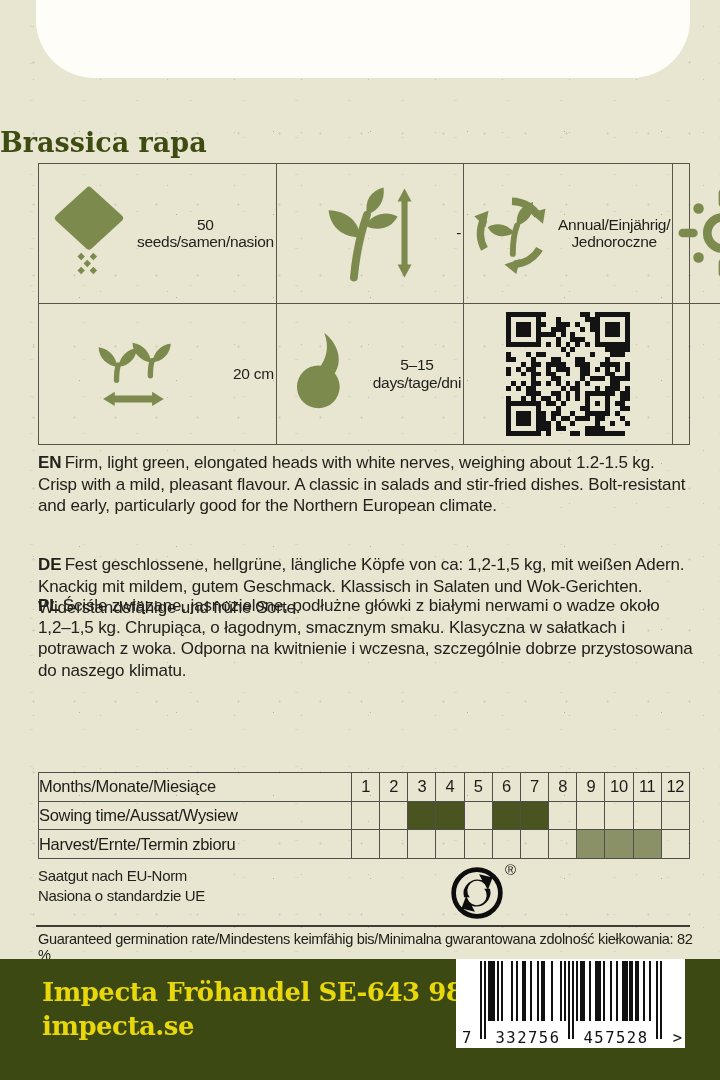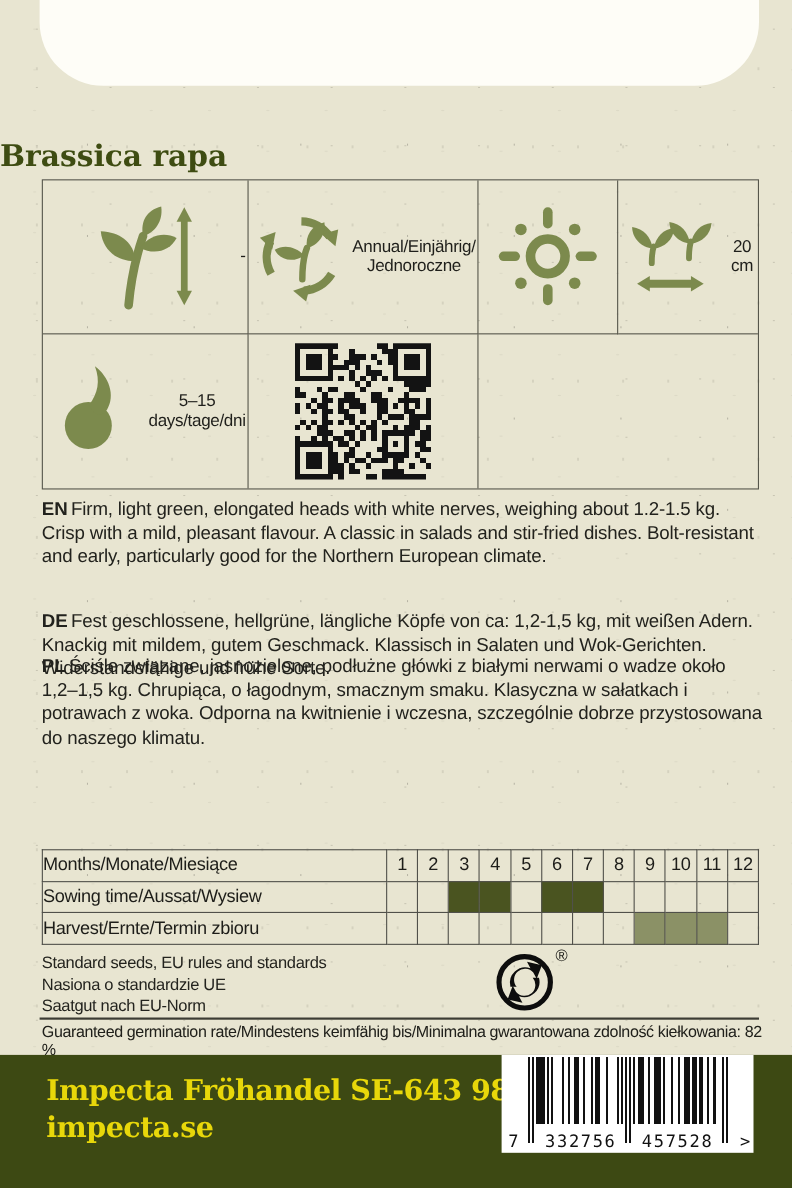--- a/index.html
+++ b/index.html
@@ -65,20 +65,35 @@
 </style>
 </head>
 <body>
 
 <div class="flap"></div>
 
 <div class="title">Brassica rapa</div>
 
 <div class="grid">
 
+  <div class="gcell">
+    <div class="iconwrap">
+      <svg width="96" height="100" viewBox="0 0 110 110">
+        <path class="olive" d="M55 6 L90 38 L55 70 L20 38 Z" stroke="#7c8a4d" stroke-width="8" stroke-linejoin="round"></path>
+        <g class="olive">
+          <rect x="43" y="79" width="6" height="6" transform="rotate(45 46 82)"></rect>
+          <rect x="57" y="79" width="6" height="6" transform="rotate(45 60 82)"></rect>
+          <rect x="50" y="87" width="6" height="6" transform="rotate(45 53 90)"></rect>
+          <rect x="43" y="95" width="6" height="6" transform="rotate(45 46 98)"></rect>
+          <rect x="57" y="95" width="6" height="6" transform="rotate(45 60 98)"></rect>
+        </g>
+      </svg>
+    </div>
+    <div class="glabel">50 seeds/samen/nasion</div>
+  </div>
 
   <div class="gcell">
     <div class="iconwrap">
       <svg width="96" height="100" viewBox="0 0 110 110">
         <path class="olive-stroke" d="M40 106 C42 84 46 60 55 34" stroke-width="9" stroke-linecap="round"></path>
         <path class="olive" d="M55 34 C52 18 59 7 74 3 C76 18 68 30 55 34 Z"></path>
         <path class="olive" d="M46 60 C28 60 13 49 11 29 C33 30 45 42 47 58 Z"></path>
         <path class="olive" d="M52 46 C62 33 77 29 90 36 C83 50 66 54 52 46 Z"></path>
         <line x1="98" y1="16" x2="98" y2="94" stroke="#7c8a4d" stroke-width="7"></line>
         <polygon class="olive" points="98,4 90,19 106,19"></polygon>
@@ -538,23 +553,22 @@
           <td class="mo" style="background: rgb(139, 145, 102);"></td>
           <td class="mo" style="background: rgb(139, 145, 102);"></td>
           <td class="mo" style="background: rgb(139, 145, 102);"></td>
           <td class="mo"></td>
         </tr>
       </tbody>
     </table>
   </div>
 
 <div class="standards">
-  <div>Standard seeds, EU rules and standards</div>
+  <div>Saatgut nach EU-Norm</div>
   <div>Nasiona o standardzie UE</div>
-  <div>Saatgut nach EU-Norm</div>
 </div>
 
 <div class="greendot">
   <svg width="54" height="54" viewBox="0 0 52 52">
     <circle cx="26" cy="26" r="22.5" fill="none" stroke="#0d0d0d" stroke-width="4.5"></circle>
     <g fill="#0d0d0d">
       <path d="M13.5 30 A13.5 13.5 0 0 1 31 13.8 L28 8 L41 11 L36.5 23 L33.5 17.5 A8.8 8.8 0 0 0 19 30 Z"></path>
       <path d="M13.5 30 A13.5 13.5 0 0 1 31 13.8 L28 8 L41 11 L36.5 23 L33.5 17.5 A8.8 8.8 0 0 0 19 30 Z" transform="rotate(180 26 26)"></path>
     </g>
   </svg>

